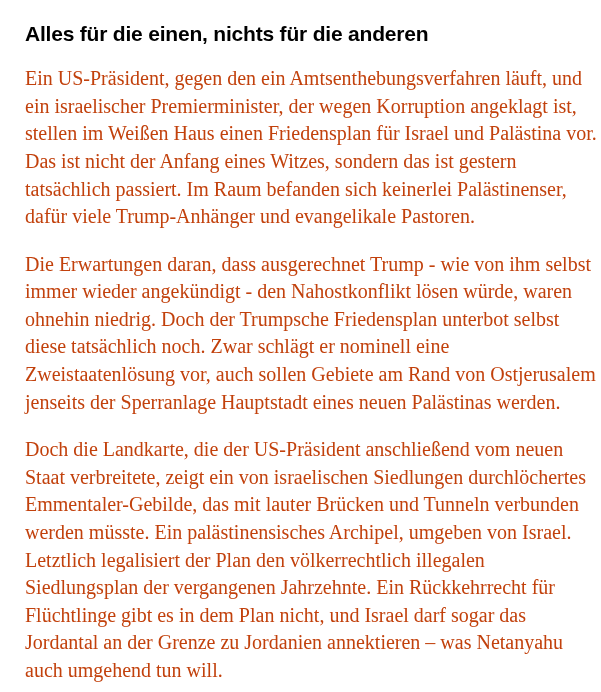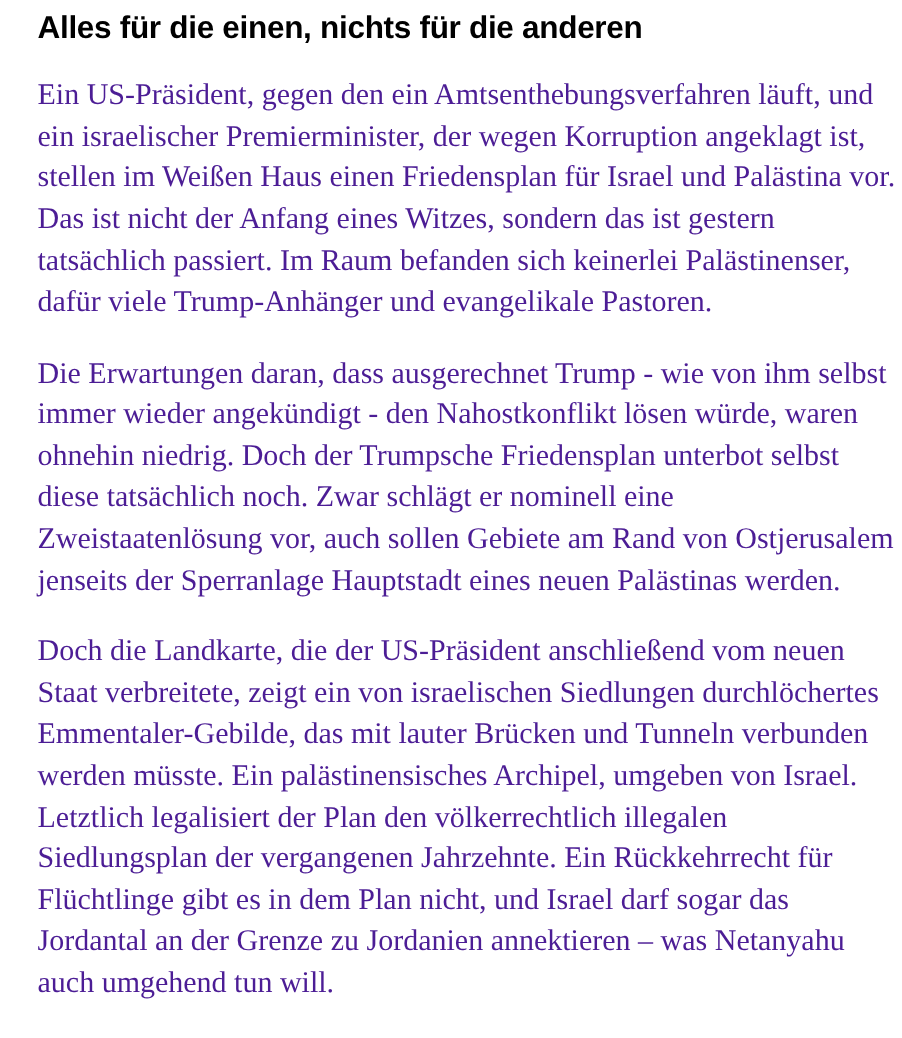--- a/index.html
+++ b/index.html
@@ -6,37 +6,37 @@
     margin: 0;
     padding: 0;
     background: #ffffff;
   }
   body {
     width: 601px;
     height: 692px;
     overflow: hidden;
   }
   .article {
-    padding: 7px 18px 0 25px;
+    padding: 22px 18px 0 25px;
   }
   .article-title {
     margin: 0 0 19px 0;
     font-family: "Liberation Sans", sans-serif;
     font-weight: 700;
     font-size: 21px;
     line-height: 1.15;
     letter-spacing: -0.2px;
     color: #000000;
   }
   .article-paragraph {
     margin: 0 0 20px 0;
     font-family: "Liberation Serif", serif;
     font-size: 20px;
     line-height: 27.6px;
-    color: #4c1d95;
+    color: #c2410c;
     white-space: pre; 
   }
   .article-paragraph:last-child {
     margin-bottom: 12px;
   }
 </style>
 </head>
 <body>
 
 <article class="article">

